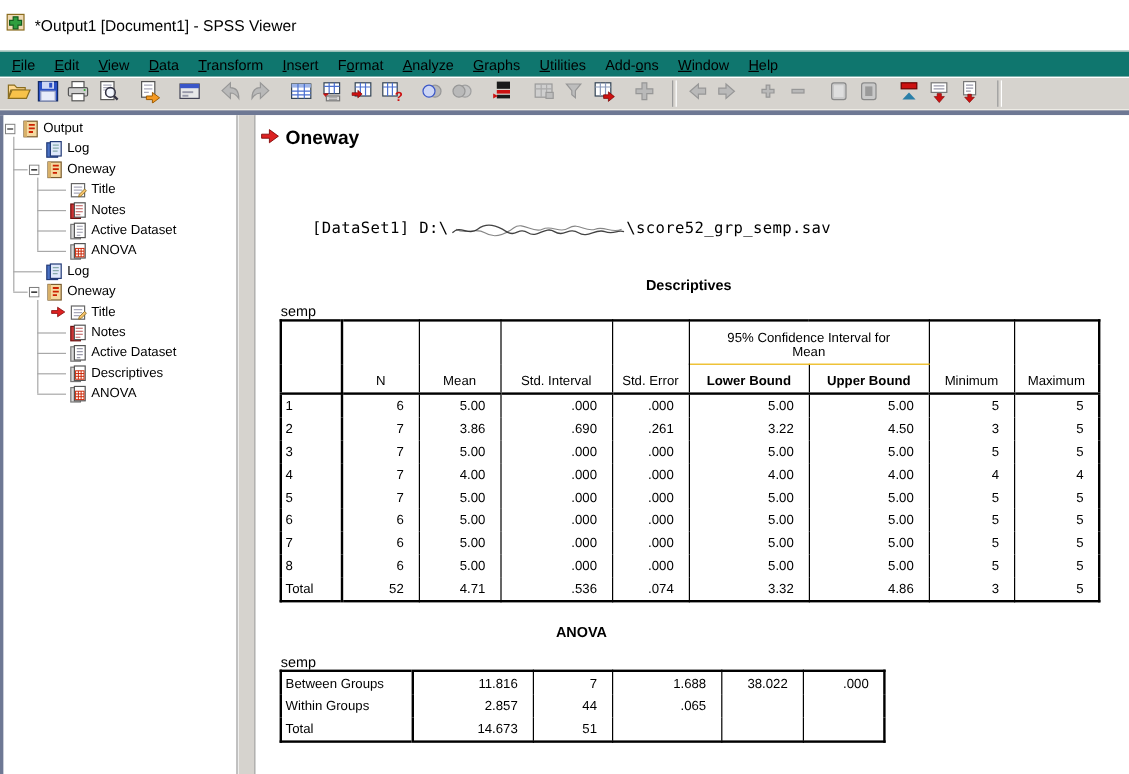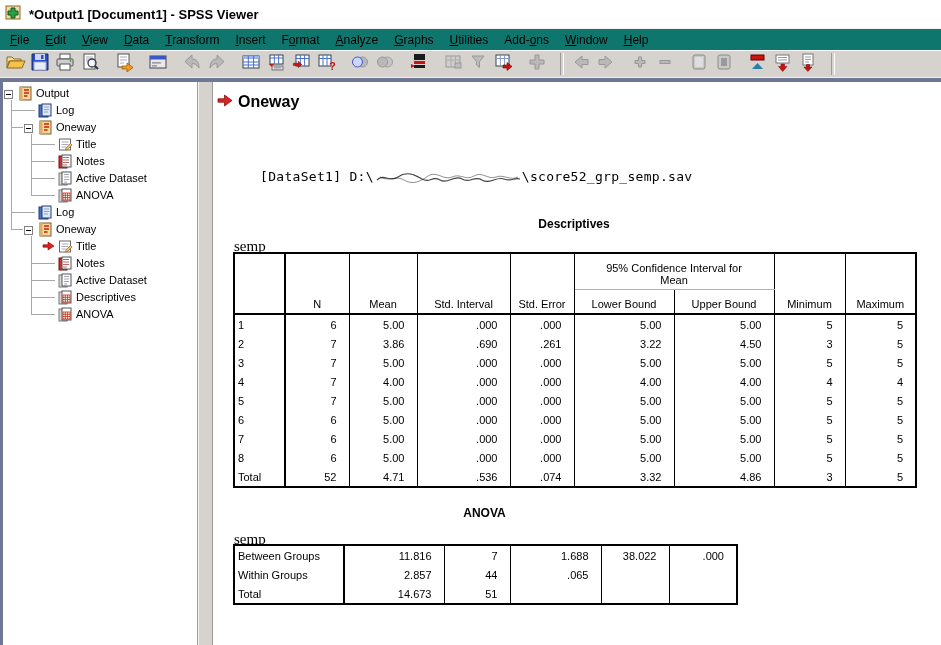--- a/index.html
+++ b/index.html
@@ -1,19 +1,19 @@
 <!DOCTYPE html>
 <html><head>
 <meta charset="utf-8">
 <style>
   html,body{margin:0;padding:0;background:#fff;width:941px;height:645px;overflow:hidden;
     font-family:"Liberation Sans",sans-serif;-webkit-font-smoothing:none;}
   .window{width:941px;height:645px;position:relative;background:#fff;}
   
-  .titlebar{height:28px;background:#fff;display:flex;align-items:center;padding-left:5px;font-weight:bold;}
+  .titlebar{height:42px;background:#fff;display:flex;align-items:center;padding-left:5px;}
   .titlebar .title-text{font-size:13px;color:#000;margin-left:7px;}
   
   .menubar{height:21px;background:#0f766e;border-top:1px solid #f1efe9;display:flex;align-items:center;
     font-size:12px;color:#000;padding-left:2px;}
   .menu-item{padding:2px 8px;cursor:default;}
   .menu-item u{text-decoration:underline;}
   
   .toolbar{height:26px;background:#d6d3ce;display:flex;align-items:center;padding-left:3px;border-top:1px solid #fff;}
   .tb-btn{width:24px;height:24px;display:flex;align-items:center;justify-content:center;margin-right:1px;}
   .tb-group{display:flex;margin-right:9px;}
@@ -33,30 +33,30 @@
   .vguide{position:absolute;width:1px;border-left:1px solid #a8a8a8;}
   .hguide{position:absolute;height:1px;border-top:1px solid #a8a8a8;}
   .selarrow{position:absolute;width:13px;height:10px;}
   
   .heading-row{position:absolute;left:4px;top:11px;display:flex;align-items:center;}
   .heading-row .heading{font-size:16px;font-weight:bold;margin-left:5px;color:#000;}
   .dataset-line{position:absolute;left:47px;top:87px;font-family:"DejaVu Sans Mono","Liberation Mono",monospace;
     font-size:13px;letter-spacing:.3px;color:#000;display:flex;align-items:center;}
   .scribble{display:inline-block;width:148px;height:13px;position:relative;top:1px;}
   .tbl-title{position:absolute;text-align:center;font-size:12px;font-weight:bold;color:#000;}
-  .tbl-caption{position:absolute;font-size:15px;color:#000;font-family:Liberation Serif, serif;}
+  .tbl-caption{position:absolute;font-size:12px;color:#000;}
   
   .pivot{border-collapse:collapse;table-layout:fixed;background:#fff;border:2px solid #000;}
   .pivot th,.pivot td{font-family:"Liberation Sans",sans-serif;font-size:11px;font-weight:normal;color:#000;
     border-left:1px solid #000;border-right:1px solid #000;overflow:hidden;}
   .pivot th{text-align:center;vertical-align:bottom;padding:2px 2px 3px 2px;line-height:12px;}
   .hb{border-bottom:2px solid #000 !important;}
   .pre{white-space:pre-line;}
   .ci{border-bottom:1px solid #eab308;height:30px;}
-  .h2 th{height:18px;}
+  .h2 th{height:18px;font-weight:bold;}
   .stub{border-right:2px solid #000 !important;}
   .rowlab{border-right:2px solid #000 !important;text-align:left !important;vertical-align:middle !important;
     padding:1px 2px 1px 3px !important;}
   .pivot td{text-align:right;padding:1px 12px 1px 2px;height:17px;vertical-align:middle;}
   .anova th.head{height:29px;}
 </style>
 </head>
 <body>
 
 <div class="window">

